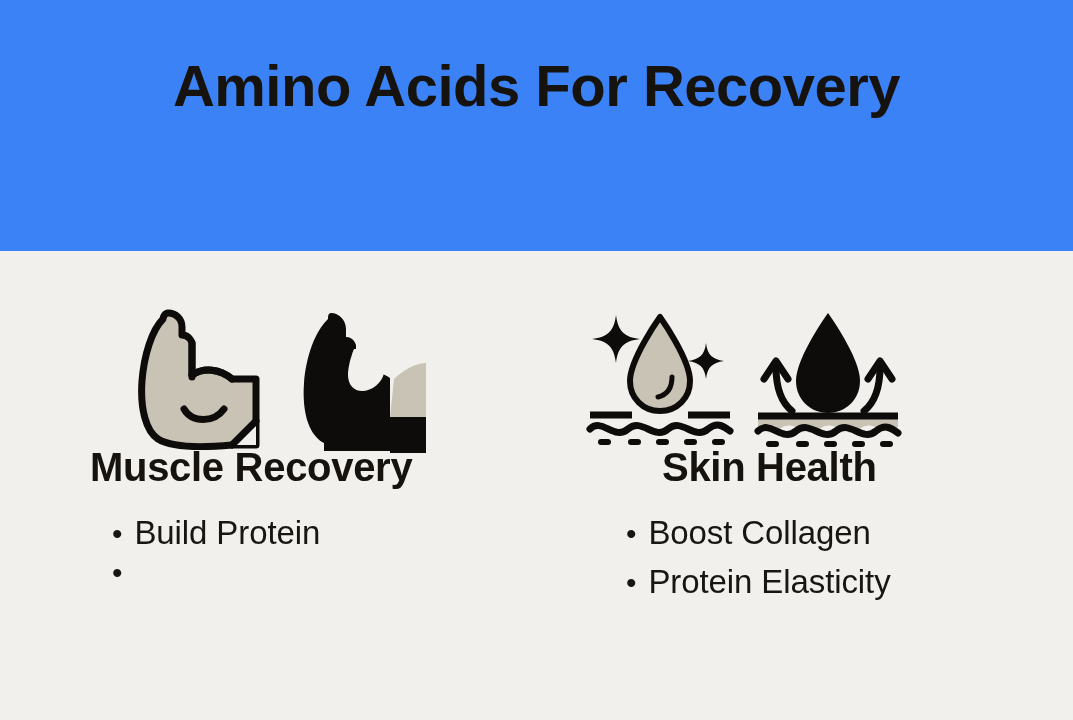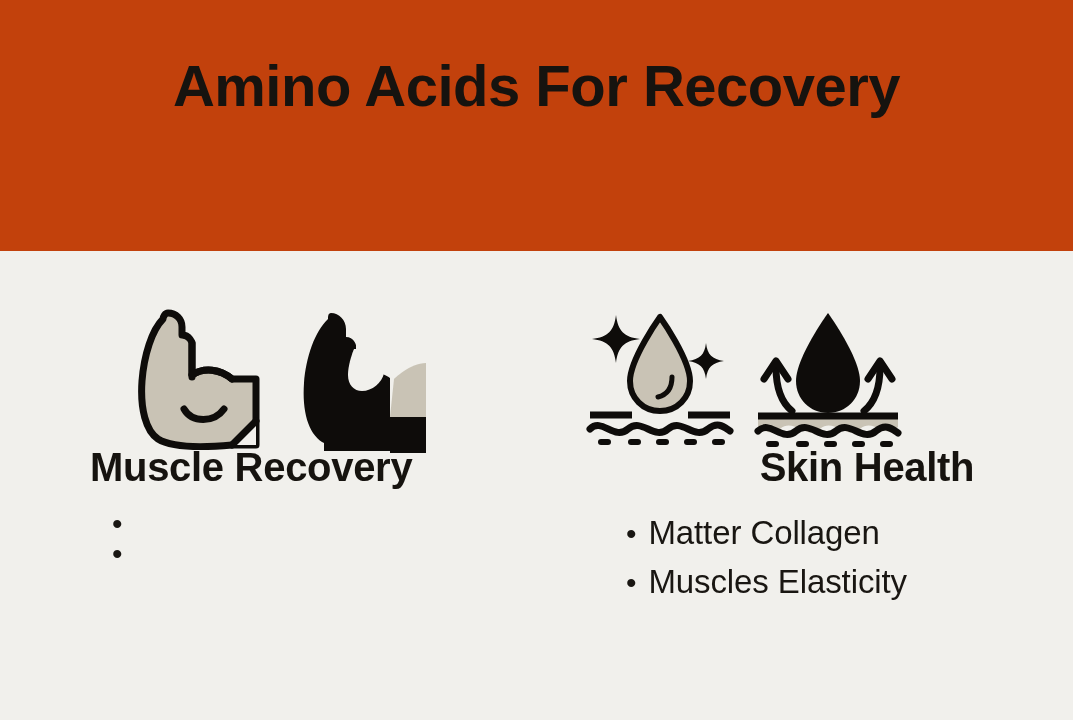--- a/index.html
+++ b/index.html
@@ -22,21 +22,21 @@
     background: #F1F0EC;
   }
 
   
   .header-band {
     position: absolute;
     left: 0;
     top: 0;
     width: 1073px;
     height: 251px;
-    background: #c2410c;
+    background: #3b82f6;
     box-sizing: border-box;
     display: flex;
     flex-direction: column;
     align-items: center;
     justify-content: flex-start;
   }
   .title {
     margin: 0;
     padding-top: 57px;
     font-size: 58px;
@@ -93,21 +93,21 @@
   .section-heading {
     margin: 0;
     font-size: 40px;
     font-weight: 700;
     color: #16130F;
     line-height: 1.0;
     letter-spacing: -0.3px;
     white-space: nowrap;
   }
   .col-muscle .section-heading { padding-left: 0px;  padding-top: 16px; }
-  .col-skin   .section-heading { padding-left: 36px; padding-top: 16px; text-align: center; }
+  .col-skin   .section-heading { padding-left: 36px; padding-top: 16px; }
 
   .bullet-list {
     list-style: none;
     margin: 0;
     padding: 0;
     padding-top: 22px;
   }
   .col-muscle .bullet-list { padding-left: 22px; }
   .col-skin   .bullet-list { padding-left: 0px; }
 
@@ -176,20 +176,21 @@
           </svg>
         </span>
 
       </div>
 
       <h3 class="section-heading">Muscle Recovery</h3>
 
       <ul class="bullet-list">
         <li>
           <span class="bullet-dot">•</span>
+          <span>Build Protein</span>
         </li>
         <li>
           <span class="bullet-dot">•</span>
         </li>
       </ul>
     </div>
 
     <div class="column col-skin">
 
       <div class="icon-row" style="padding-left:0; margin-left:-42px;">
@@ -270,23 +271,23 @@
           </svg>
         </span>
 
       </div>
 
       <h3 class="section-heading">Skin Health</h3>
 
       <ul class="bullet-list">
         <li>
           <span class="bullet-dot">•</span>
-          <span>Matter Collagen</span>
-        </li>
-        <li>
-          <span class="bullet-dot">•</span>
-          <span>Muscles Elasticity</span>
+          <span>Boost Collagen</span>
+        </li>
+        <li>
+          <span class="bullet-dot">•</span>
+          <span>Protein Elasticity</span>
         </li>
       </ul>
     </div>
 
   </div>
 </div>
 
 </body></html>

